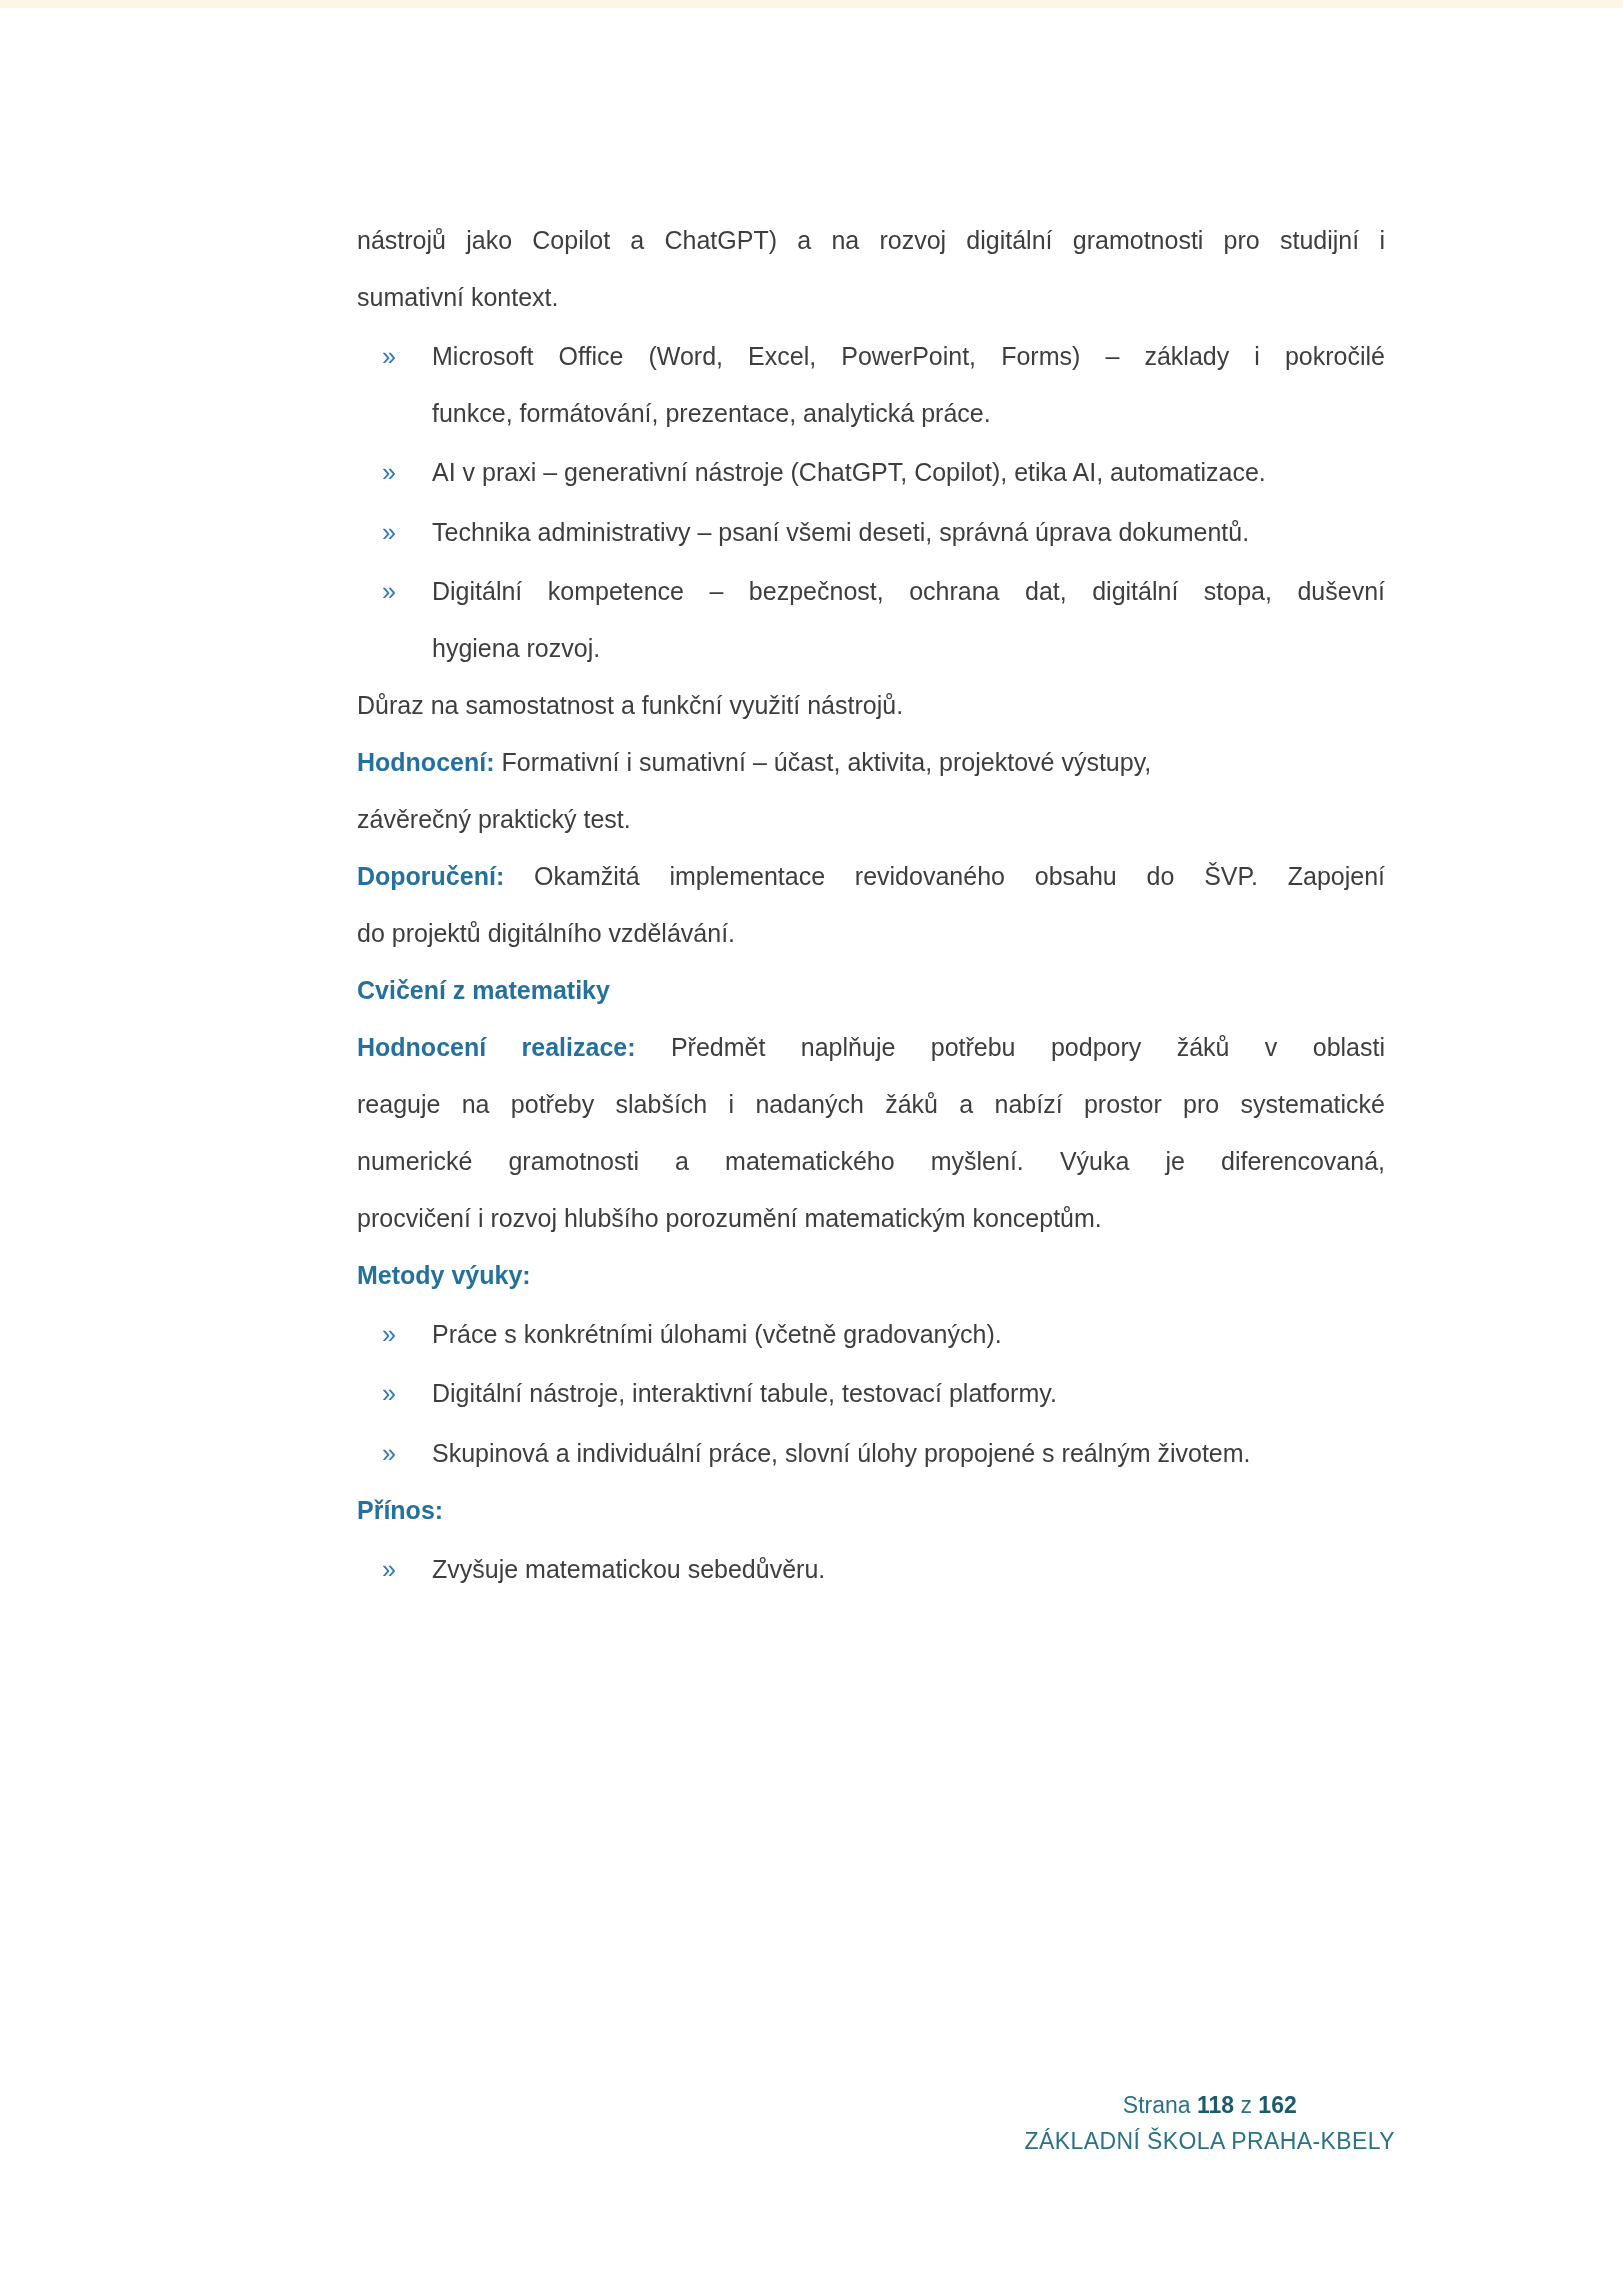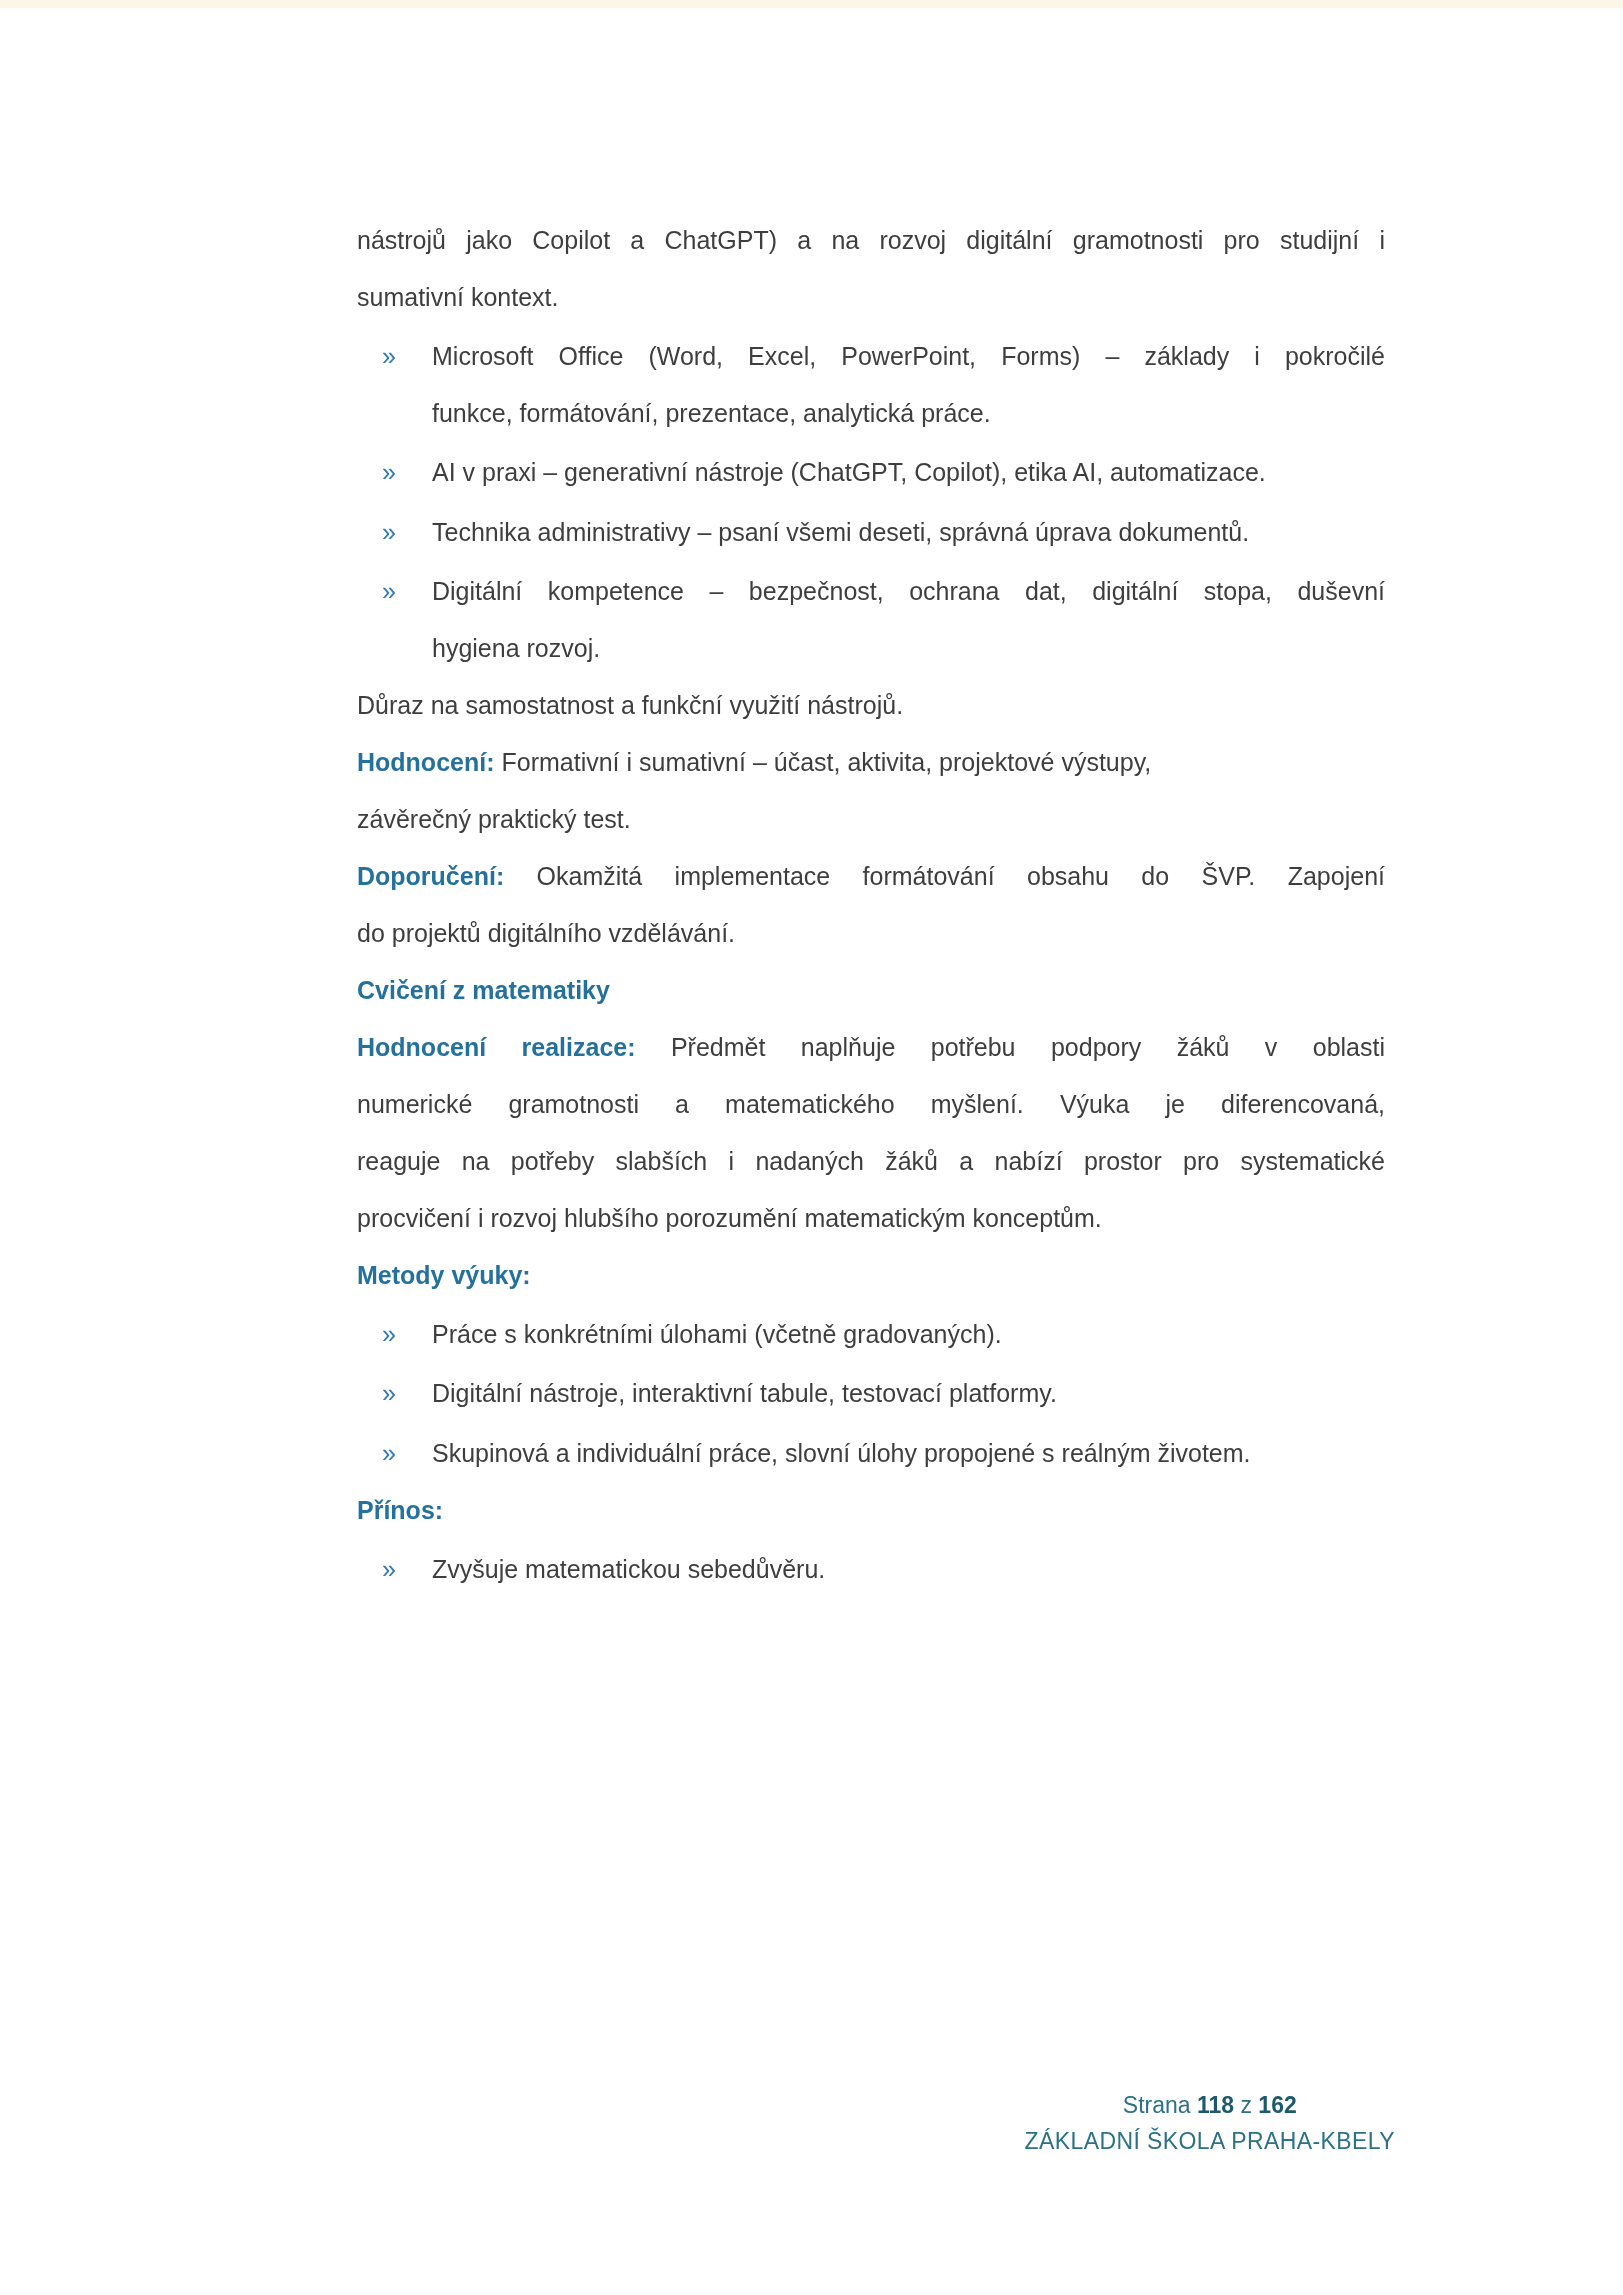--- a/index.html
+++ b/index.html
@@ -92,30 +92,30 @@
     <p class="body mt-para">
       <span class="line">Důraz na samostatnost a funkční využití nástrojů.</span>
     </p>
 
     <p class="body mt-para-sm">
       <span class="line"><b class="lead">Hodnocení:</b> <span>Formativní i sumativní – účast, aktivita, projektové výstupy,</span></span>
       <span class="line">závěrečný praktický test.</span>
     </p>
 
     <p class="body mt-para-md">
-      <span class="line j"><b class="lead">Doporučení:</b> <span>Okamžitá implementace formátování obsahu do ŠVP. Zapojení</span></span>
+      <span class="line j"><b class="lead">Doporučení:</b> <span>Okamžitá implementace revidovaného obsahu do ŠVP. Zapojení</span></span>
       <span class="line">do projektů digitálního vzdělávání.</span>
     </p>
 
     <h2 class="section mt-heading-sm">Cvičení z matematiky</h2>
 
     <p class="body">
       <span class="line j"><b class="lead">Hodnocení realizace:</b> <span>Předmět naplňuje potřebu podpory žáků v oblasti</span></span>
+      <span class="line j">reaguje na potřeby slabších i nadaných žáků a nabízí prostor pro systematické</span>
       <span class="line j">numerické gramotnosti a matematického myšlení. Výuka je diferencovaná,</span>
-      <span class="line j">reaguje na potřeby slabších i nadaných žáků a nabízí prostor pro systematické</span>
       <span class="line">procvičení i rozvoj hlubšího porozumění matematickým konceptům.</span>
     </p>
 
     <h2 class="section mt-section">Metody výuky:</h2>
 
     <ul class="bullets">
       <li>
         <span class="marker">»</span>
         <span class="line">Práce s konkrétními úlohami (včetně gradovaných).</span>
       </li>

